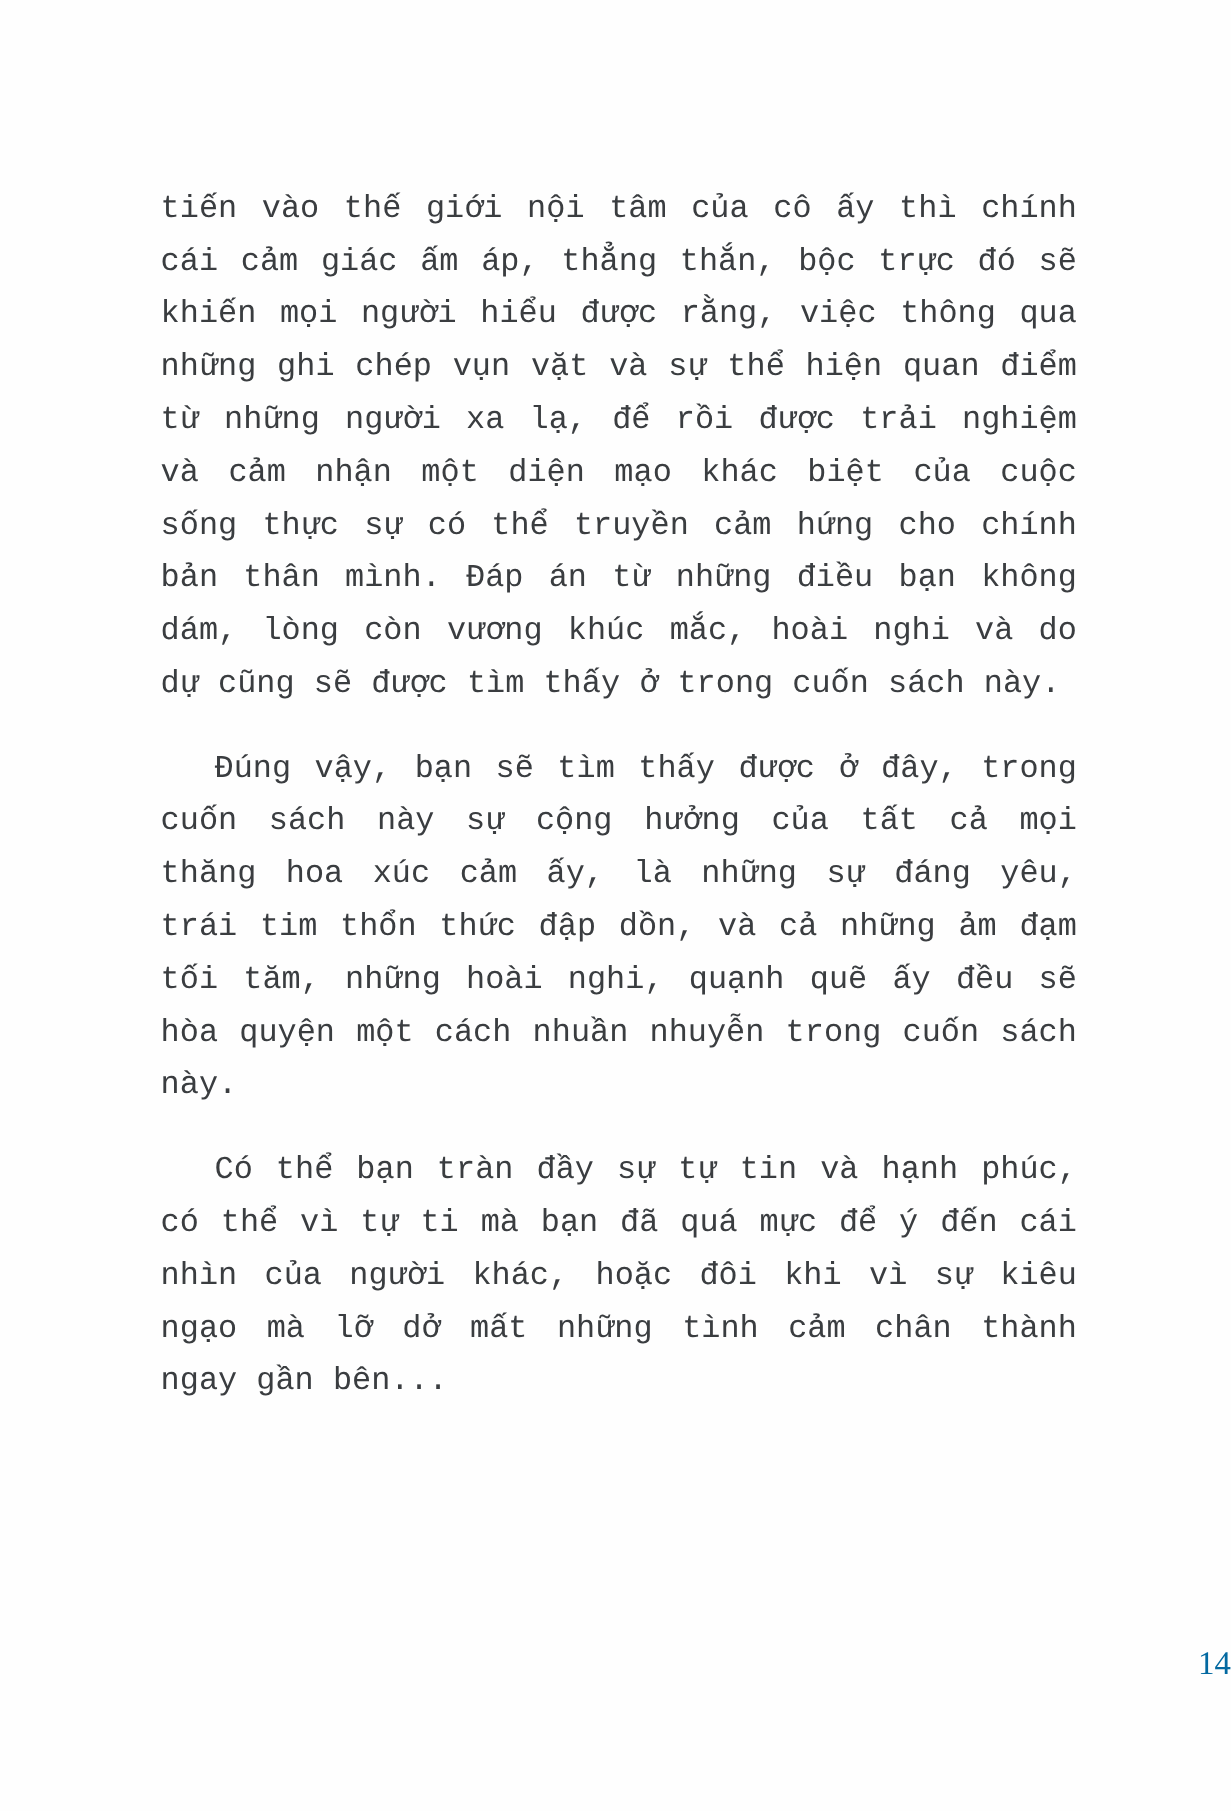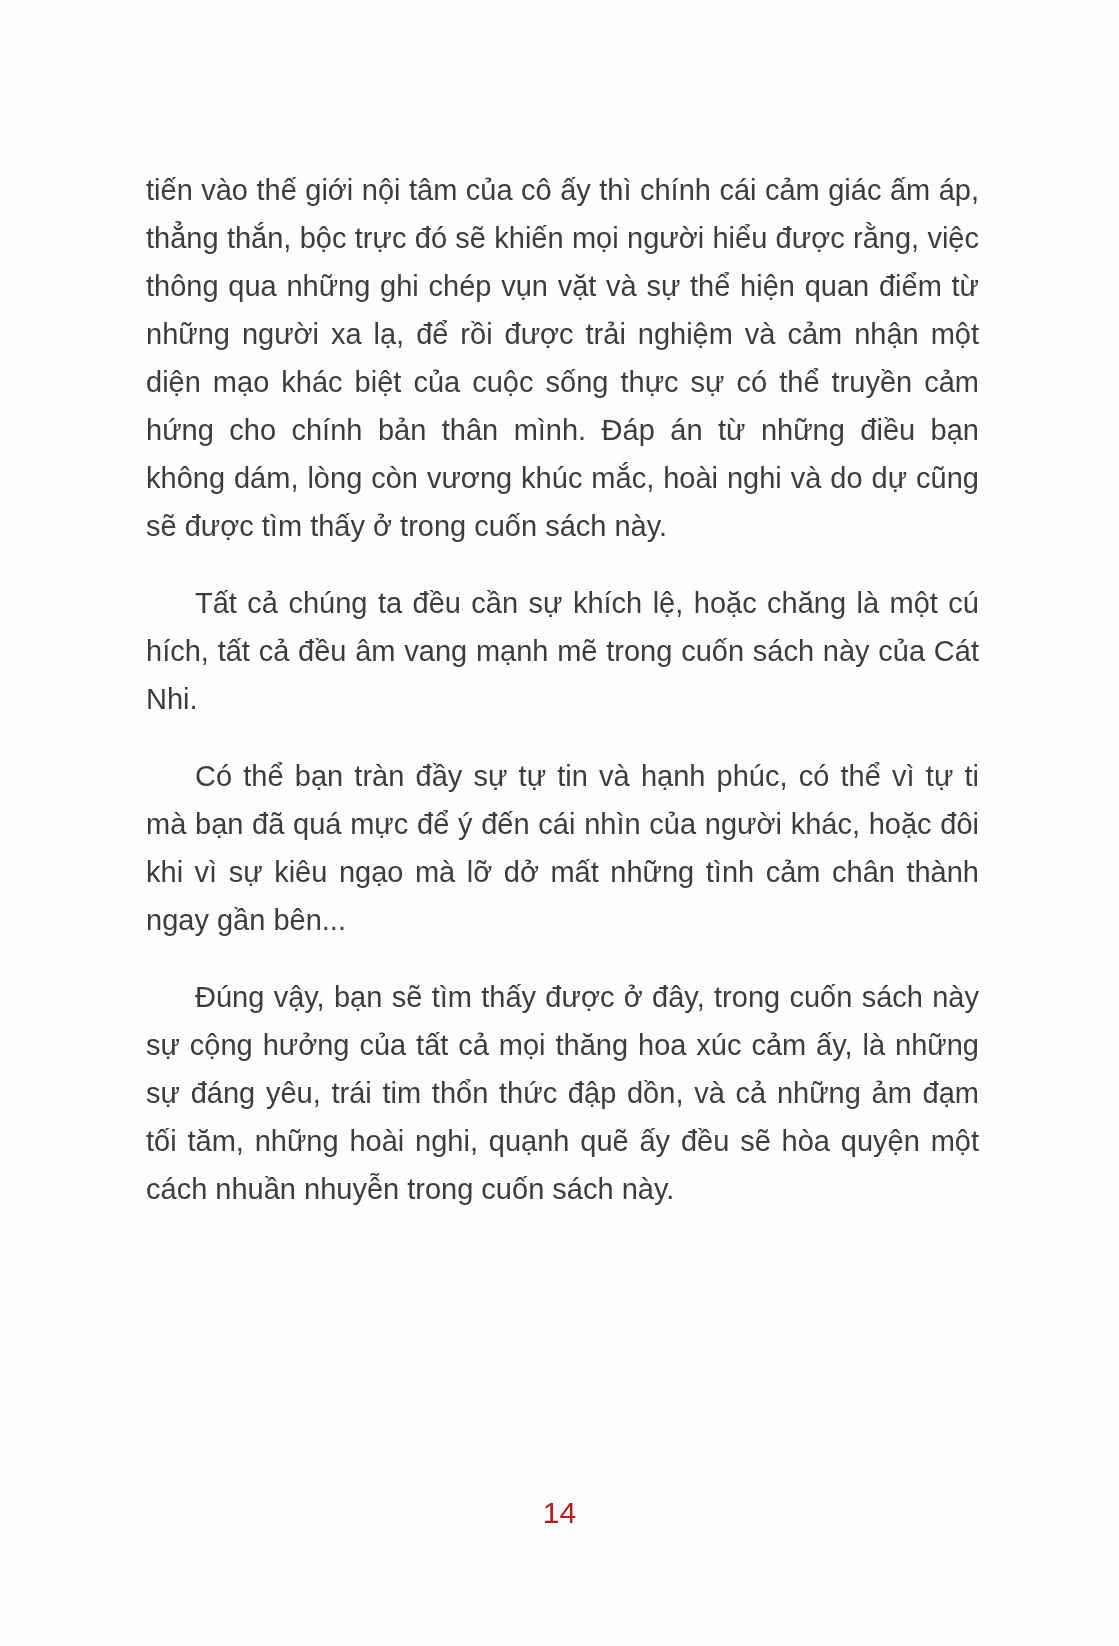--- a/index.html
+++ b/index.html
@@ -12,50 +12,49 @@
     width: 1119px;
     height: 1646px;
     background: #fefefe;
     overflow: hidden;
   }
   .text-block {
     position: absolute;
     left: 146px;
     top: 166px;
     width: 833px;
-    font-family: Liberation Sans, sans-serif;
+    font-family: Liberation Mono, monospace;
     font-size: 29px;
     line-height: 48px;
     color: #3a3d40;
     text-align: justify;
     text-justify: inter-word;
     hyphens: none;
   }
   .para {
     margin: 0 0 29px 0;
     text-indent: 49px;
   }
   .para.no-indent {
     text-indent: 0;
   }
   .page-number {
     position: absolute;
     top: 1496px;
     left: 0;
     width: 100%;
-    text-align: center;
-    font-family: Liberation Sans, sans-serif;
+    text-align: right;
+    font-family: Liberation Serif, serif;
     font-size: 30px;
-    color: #b91c1c;
+    color: #0369a1;
   }
 </style>
 </head>
 <body>
 
 <div class="page">
   <div class="text-block">
     <p class="para no-indent">tiến vào thế giới nội tâm của cô ấy thì chính cái cảm giác ấm áp, thẳng thắn, bộc trực đó sẽ khiến mọi người hiểu được rằng, việc thông qua những ghi chép vụn vặt và sự thể hiện quan điểm từ những người xa lạ, để rồi được trải nghiệm và cảm nhận một diện mạo khác biệt của cuộc sống thực sự có thể truyền cảm hứng cho chính bản thân mình. Đáp án từ những điều bạn không dám, lòng còn vương khúc mắc, hoài nghi và do dự cũng sẽ được tìm thấy ở trong cuốn sách này.</p>
-    <p class="para">Tất cả chúng ta đều cần sự khích lệ, hoặc chăng là một cú hích, tất cả đều âm vang mạnh mẽ trong cuốn sách này của Cát Nhi.</p>
+    <p class="para">Đúng vậy, bạn sẽ tìm thấy được ở đây, trong cuốn sách này sự cộng hưởng của tất cả mọi thăng hoa xúc cảm ấy, là những sự đáng yêu, trái tim thổn thức đập dồn, và cả những ảm đạm tối tăm, những hoài nghi, quạnh quẽ ấy đều sẽ hòa quyện một cách nhuần nhuyễn trong cuốn sách này.</p>
     <p class="para">Có thể bạn tràn đầy sự tự tin và hạnh phúc, có thể vì tự ti mà bạn đã quá mực để ý đến cái nhìn của người khác, hoặc đôi khi vì sự kiêu ngạo mà lỡ dở mất những tình cảm chân thành ngay gần bên...</p>
-    <p class="para">Đúng vậy, bạn sẽ tìm thấy được ở đây, trong cuốn sách này sự cộng hưởng của tất cả mọi thăng hoa xúc cảm ấy, là những sự đáng yêu, trái tim thổn thức đập dồn, và cả những ảm đạm tối tăm, những hoài nghi, quạnh quẽ ấy đều sẽ hòa quyện một cách nhuần nhuyễn trong cuốn sách này.</p>
   </div>
   <div class="page-number">14</div>
 </div>
 
 </body></html>

